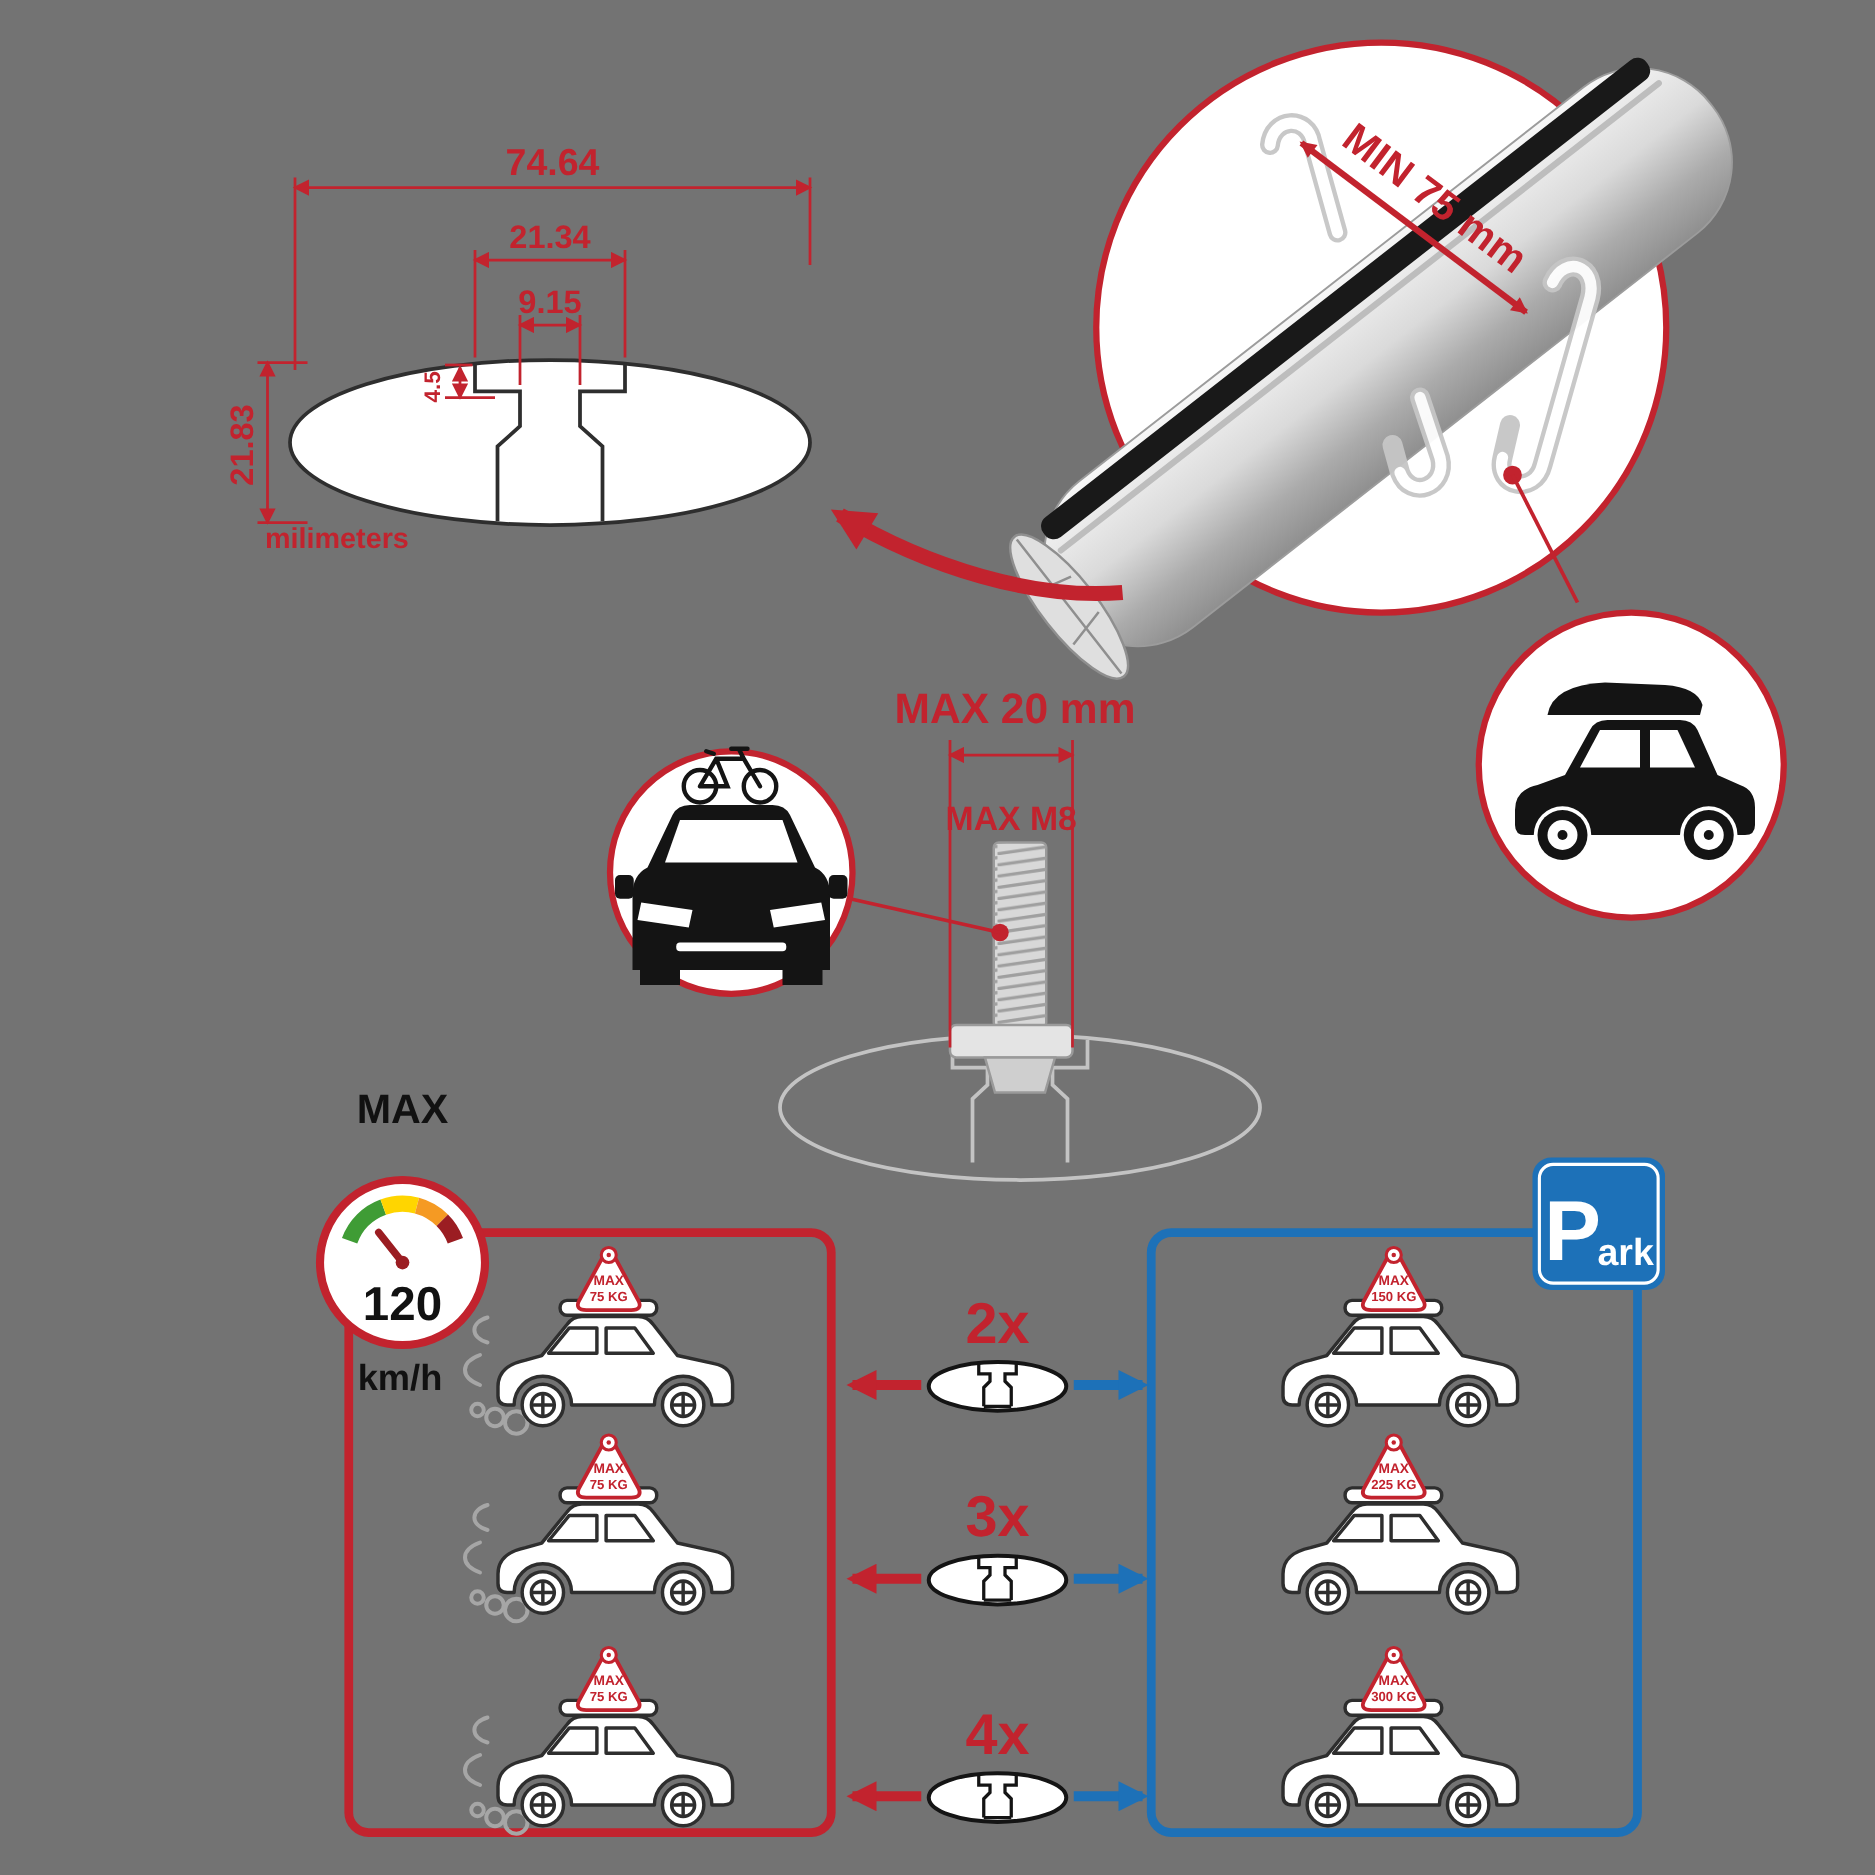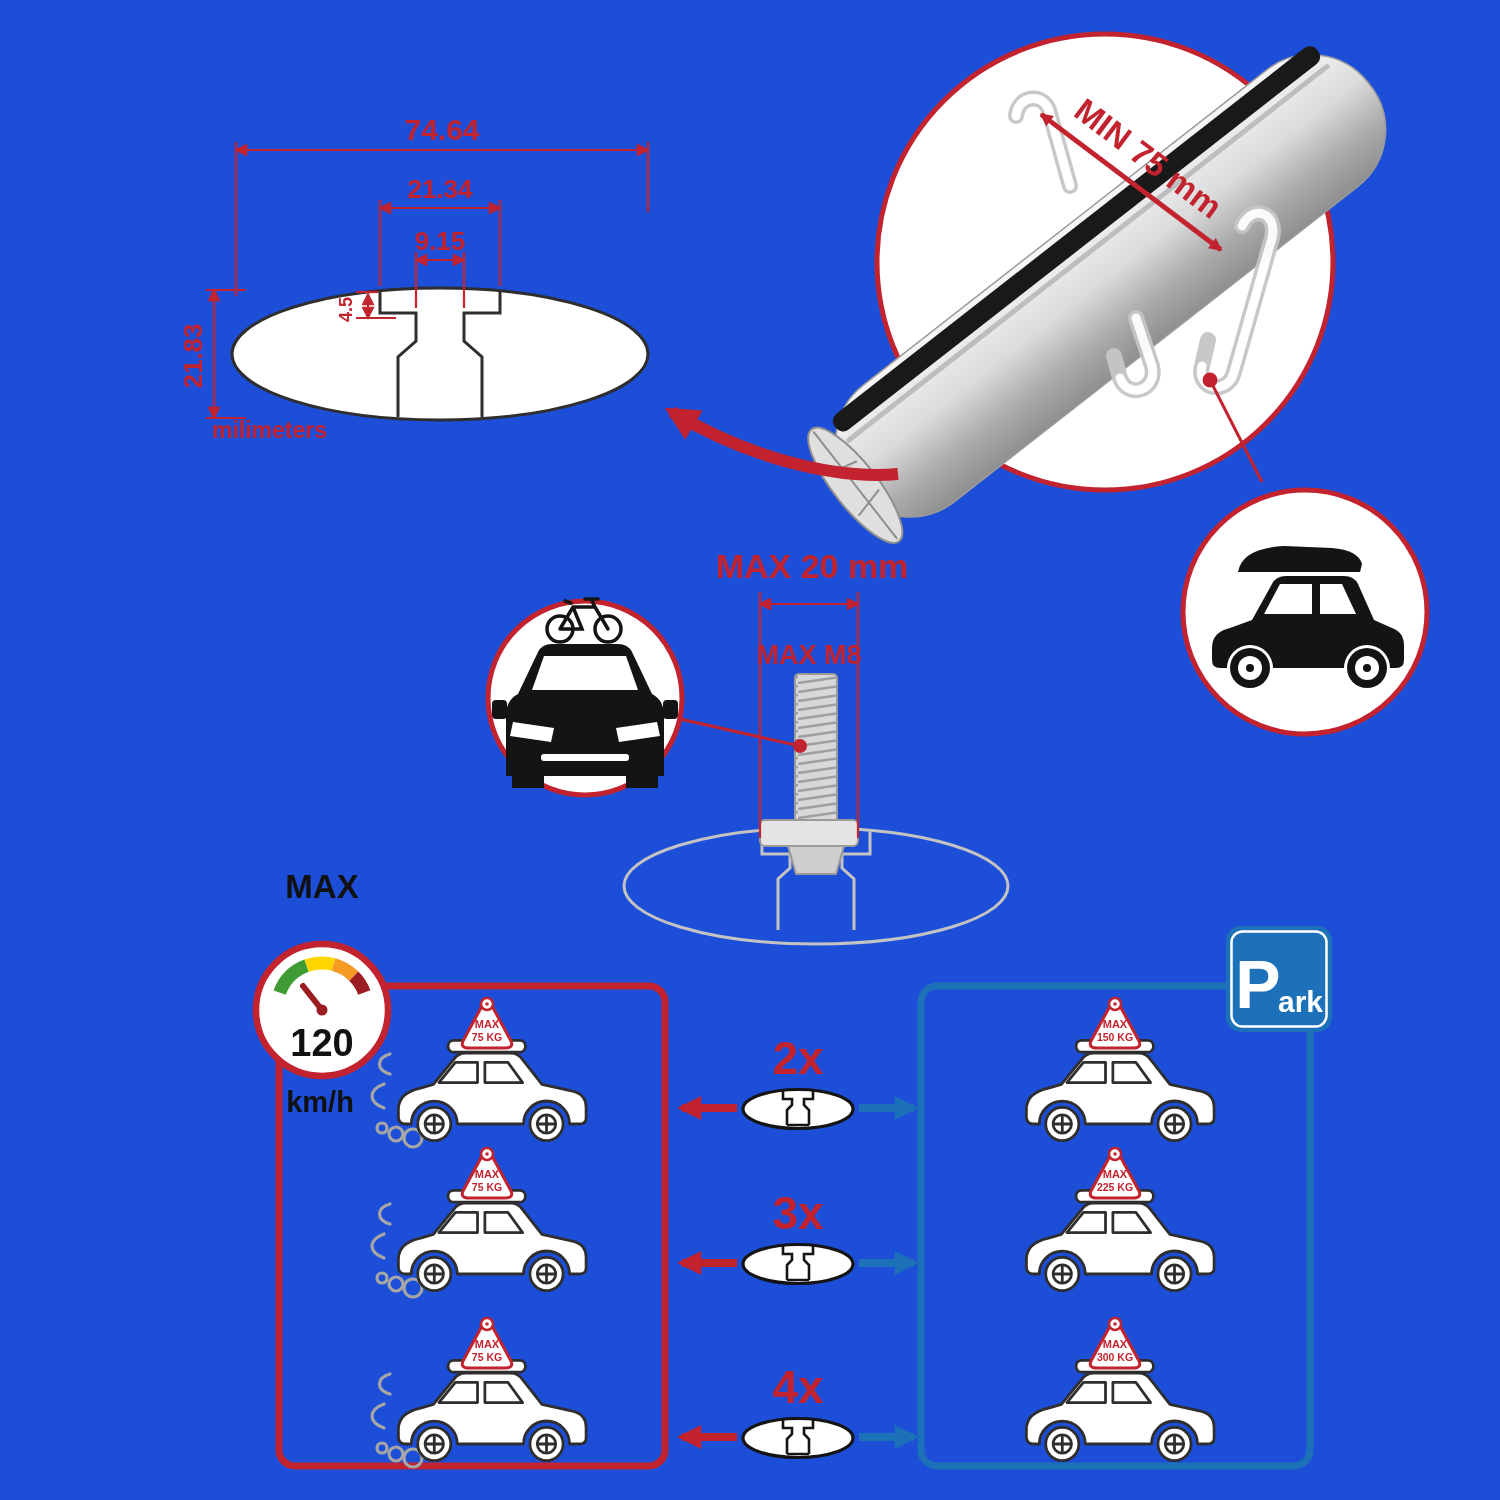--- a/index.html
+++ b/index.html
@@ -1,16 +1,16 @@
 <!DOCTYPE html>
 <html><head>
 <meta charset="utf-8">
 <style>
   html,body{margin:0;padding:0;background:#ffffff;}
-  .page{position:relative;width:1500px;height:1500px;background:#1d4ed8;font-family:"Liberation Sans",sans-serif;overflow:hidden;}
+  .page{position:relative;width:1500px;height:1500px;background:#737373;font-family:"Liberation Sans",sans-serif;overflow:hidden;}
   svg{display:block;}
   text{font-family:"Liberation Sans",sans-serif;}
   .dim{fill:#c2232e;font-size:30px;font-weight:700;}
   .dimM{fill:#c2232e;font-size:26px;font-weight:700;}
   .dimS{fill:#c2232e;font-size:18px;font-weight:700;}
   .units{fill:#c2232e;font-size:23px;font-weight:700;}
   .minspan{fill:#c2232e;font-size:33px;font-weight:700;}
   .lblBig{fill:#c2232e;font-size:34px;font-weight:700;}
   .lblMed{fill:#c2232e;font-size:27px;font-weight:700;}
   .speedLbl{fill:#111;font-size:33px;font-weight:700;}

